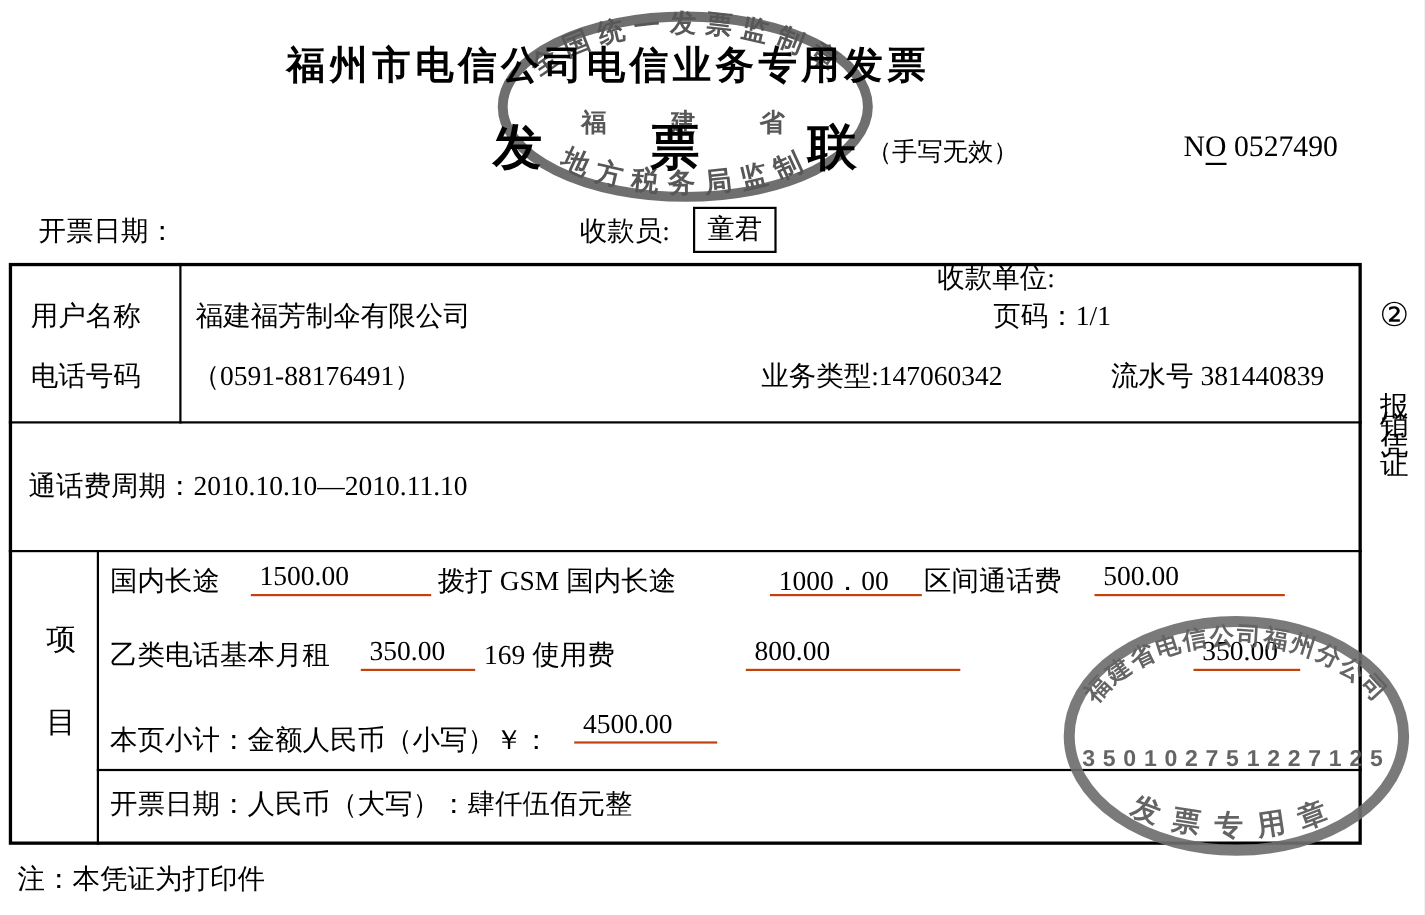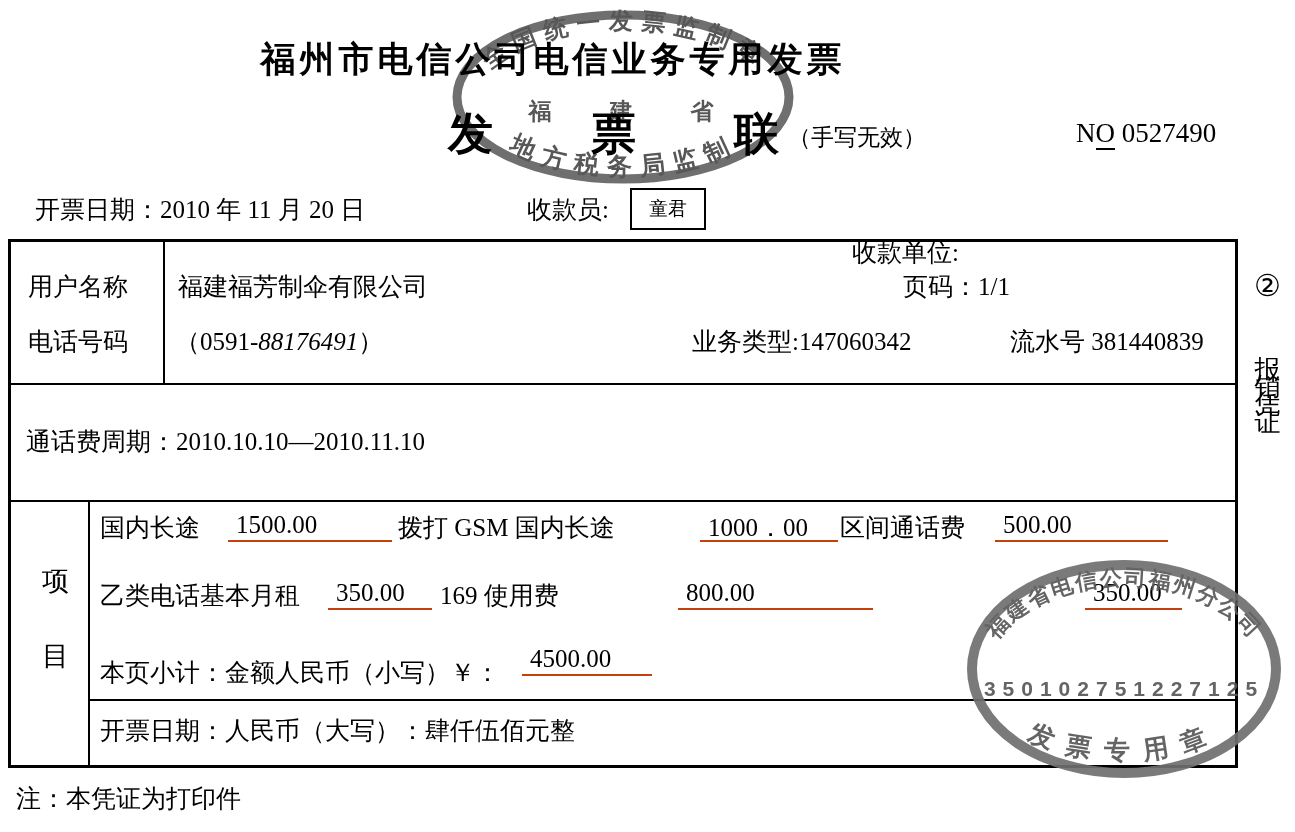--- a/index.html
+++ b/index.html
@@ -24,37 +24,37 @@
   .invoice-no { left:1076px; top:118px; font-size:27px; z-index:3; }
   .invoice-no .uo { border-bottom:2px solid #000; }
 
   
   .info { top:193px; font-size:25px; z-index:3; }
   .lbl-date   { left:35px; }
   .val-date   { left:160px; }
   .lbl-cash   { left:527px; }
   .cash-box   { left:630px; top:188px; width:72px; height:38px;
                 border:2px solid #000; text-align:center; line-height:38px;
-                font-size:19px; z-index:3; }
+                font-size:25px; z-index:3; }
   .lbl-unit   { left:852px;margin-top:43px; }
 
   
   .line { position:absolute; background:#000; z-index:2; }
   .tbl-outer { position:absolute; left:8px; top:239px; width:1230px; height:529px;
                border:3px solid #000; box-sizing:border-box; z-index:2; }
 
   
   .cell { font-size:25px; z-index:3; }
   .r1l1 { top:270px; } .r1l2 { top:325px; }
   .user-label  { left:28px; }
   .user-value  { left:178px; }
   .page-no     { left:903px; }
   .phone-label { left:28px; }
   .phone-value { left:175px; }
-  .phone-value .it { font-style:italic; }
+  .phone-value .it { }
   .biz         { left:692px; }
   .serial      { left:1010px; }
   .period      { left:26px; top:425px; }
 
   .item-col { font-size:27px; z-index:3; }
   .itm1 { left:42px; top:563px; }
   .itm2 { left:42px; top:638px; }
 
   .ul-val {
     position:absolute; border-bottom:2px solid #c2410c; font-size:25px;
@@ -112,21 +112,20 @@
       <textPath href="#arcBot" startOffset="50%">地方税务局监制</textPath>
     </text>
   </svg>
 
   <div class="abs title">福州市电信公司电信业务专用发票</div>
   <div class="abs copy-name">发票联</div>
   <div class="abs copy-note">（手写无效）</div>
   <div class="abs invoice-no"><span>N</span><span class="uo">O</span><span> 0527490</span></div>
 
   <div class="abs info lbl-date">开票日期：</div>
-  <div class="abs info val-date">2010 年 11 月 20 日</div>
   <div class="abs info lbl-cash">收款员:</div>
   <div class="abs cash-box">童君</div>
   <div class="abs info lbl-unit">收款单位:</div>
 
   <div class="tbl-outer"></div>
   <div class="line" style="left:8px; top:383px; width:1230px; height:2px;"></div>
   <div class="line" style="left:8px; top:500px; width:1230px; height:2px;"></div>
   <div class="line" style="left:88px; top:699px; width:1150px; height:2px;"></div>
   <div class="line" style="left:163px; top:239px; width:2px; height:146px;"></div>
   <div class="line" style="left:88px; top:500px; width:2px; height:268px;"></div>

